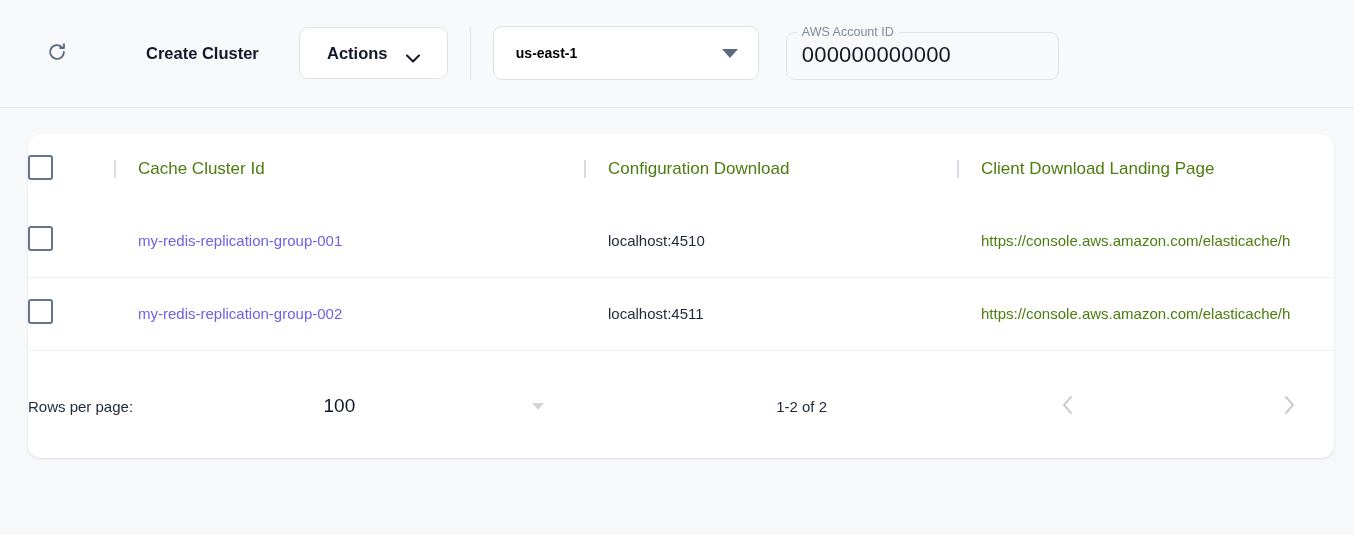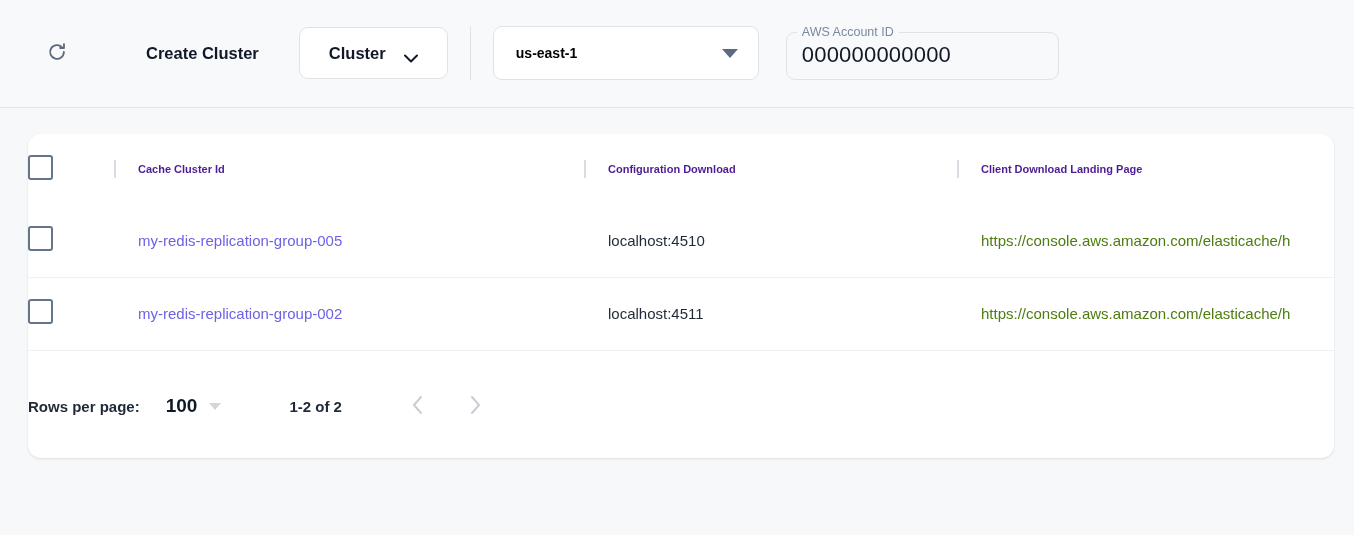--- a/index.html
+++ b/index.html
@@ -210,23 +210,23 @@
     height: 100%;
   }
   .th-sep {
     width: 2px;
     height: 18px;
     background: #d9dde3;
     margin-right: 22px;
     flex: none;
   }
   .th-label {
-    font-size: 11px;
-    font-weight: bold;
-    color: #4c1d95;
+    font-size: 17px;
+    font-weight: normal;
+    color: #4d7c0f;
   }
 
   .cell-text {
     display: flex;
     align-items: center;
     height: 100%;
     padding-left: 24px;
     font-size: 15px;
     color: #1f2937;
   }
@@ -245,24 +245,23 @@
   }
 
   
   .pagination {
     position: absolute;
     left: 0; right: 0;
     bottom: 0;
     height: 104px;
     display: flex;
     align-items: center;
-    justify-content: flex-start;
+    justify-content: space-between;
     padding-right: 22px;
     gap: 0;
-    font-weight: bold;
   }
   .rows-label {
     font-size: 15px;
     color: #1f2937;
   }
   .rows-value {
     margin-left: 26px;
     font-size: 19px;
     color: #111827;
     cursor: pointer;
@@ -304,21 +303,21 @@
           <svg width="22" height="22" viewBox="0 0 24 24" fill="none" stroke="#5b6a80" stroke-width="2" stroke-linecap="round">
             <path d="M19.5 12a7.5 7.5 0 1 1-2.2-5.3"></path>
             <path d="M19.6 3.4v4.2h-4.2" stroke-linejoin="round"></path>
           </svg>
         </span>
       </button>
 
       <button class="create-cluster-btn">Create Cluster</button>
 
       <div class="actions-btn">
-        <span class="label">Cluster</span>
+        <span class="label">Actions</span>
         <span class="chevron-down">
           <svg width="14" height="9" viewBox="0 0 14 9" fill="none" stroke="#111827" stroke-width="2" stroke-linecap="round" stroke-linejoin="round">
             <path d="M1 1.5 7 7.5 13 1.5"></path>
           </svg>
         </span>
       </div>
 
       <div class="header-divider"></div>
 
       <div class="region-select">
@@ -372,21 +371,21 @@
         </tr>
       </thead>
 
       <tbody>
         <tr>
           <td class="cell-pad-check">
             <span class="checkbox"></span>
           </td>
           <td>
             <div class="cell-text indent-link">
-              <a class="cluster-link" href="#">my-redis-replication-group-005</a>
+              <a class="cluster-link" href="#">my-redis-replication-group-001</a>
             </div>
           </td>
           <td>
             <div class="cell-text">localhost:4510</div>
           </td>
           <td>
             <div class="cell-text cell-url">https://console.aws.amazon.com/elasticache/h</div>
           </td>
         </tr>
 

